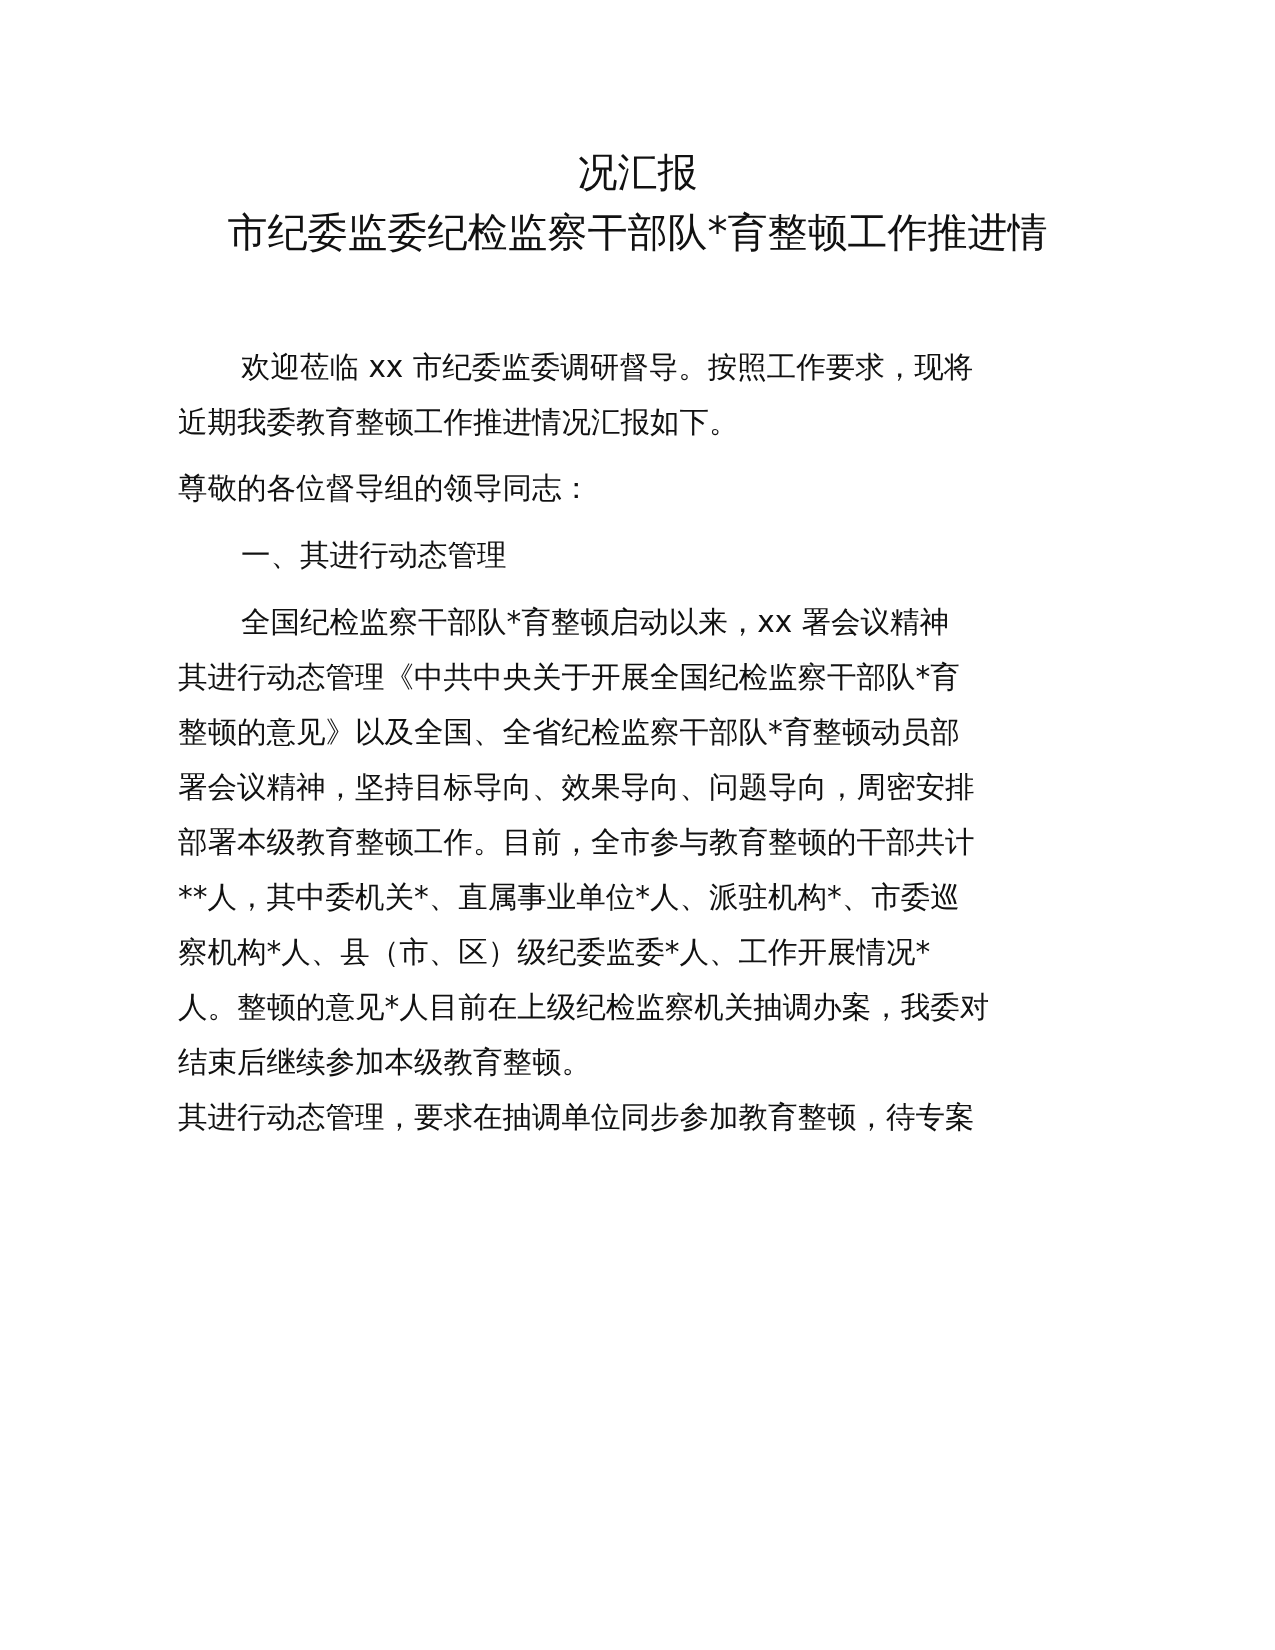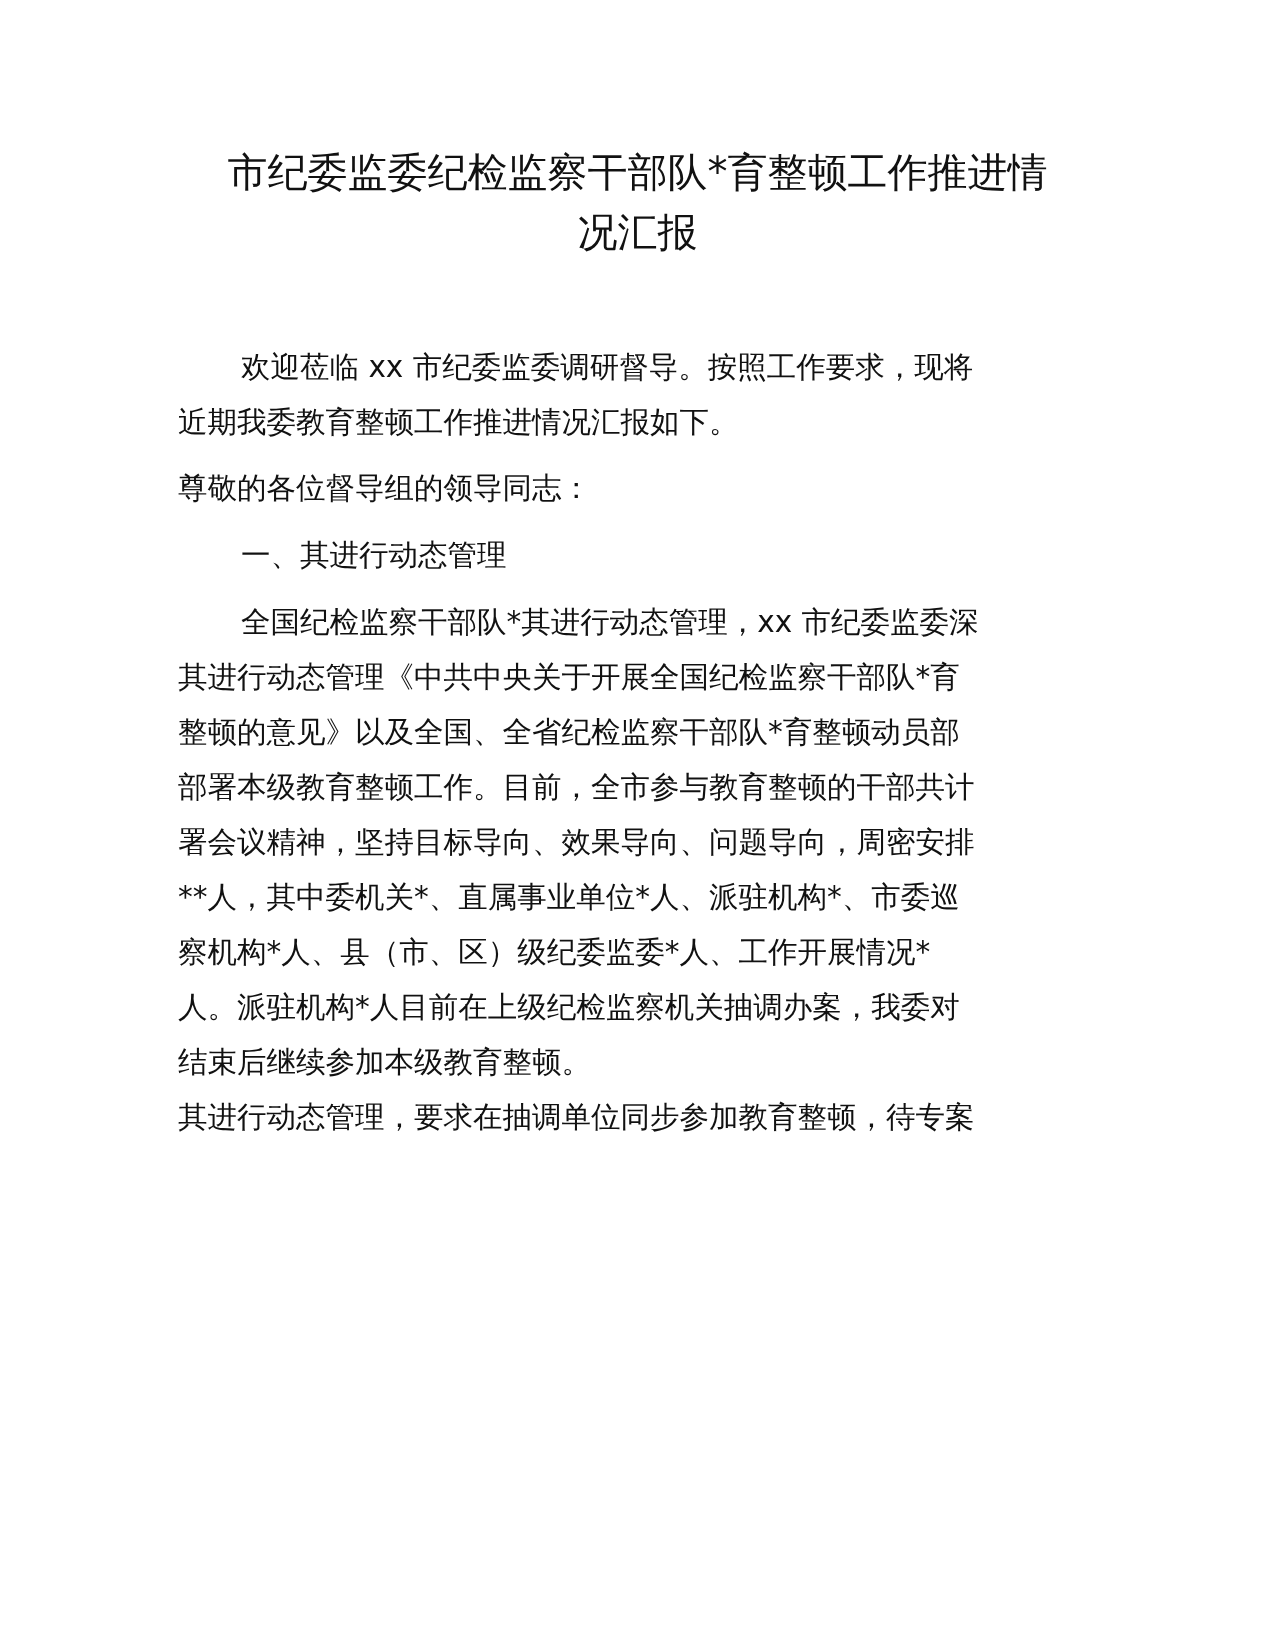--- a/index.html
+++ b/index.html
@@ -66,46 +66,46 @@
     .indent {
       padding-left: 63px;
     }
   </style>
 </head>
 <body>
 
 <div class="page">
 
   <h1 class="title">
+    <span class="tline">况汇报</span>
     <span class="tline">市纪委监委纪检监察干部队*育整顿工作推进情</span>
-    <span class="tline">况汇报</span>
   </h1>
 
   <div class="body-text">
 
     <p class="para p-welcome">
       <span class="line indent">欢迎莅临 xx 市纪委监委调研督导。按照工作要求，现将</span>
       <span class="line">近期我委教育整顿工作推进情况汇报如下。</span>
     </p>
 
     <p class="para greeting">
       <span class="line">尊敬的各位督导组的领导同志：</span>
     </p>
 
     <p class="para p-heading">
       <span class="line indent">一、其进行动态管理</span>
     </p>
 
     <p class="para">
-      <span class="line indent">全国纪检监察干部队*其进行动态管理，xx 市纪委监委深</span>
+      <span class="line indent">全国纪检监察干部队*育整顿启动以来，xx 署会议精神</span>
       <span class="line">其进行动态管理《中共中央关于开展全国纪检监察干部队*育</span>
       <span class="line">整顿的意见》以及全国、全省纪检监察干部队*育整顿动员部</span>
+      <span class="line">署会议精神，坚持目标导向、效果导向、问题导向，周密安排</span>
       <span class="line">部署本级教育整顿工作。目前，全市参与教育整顿的干部共计</span>
-      <span class="line">署会议精神，坚持目标导向、效果导向、问题导向，周密安排</span>
       <span class="line">**人，其中委机关*、直属事业单位*人、派驻机构*、市委巡</span>
       <span class="line">察机构*人、县（市、区）级纪委监委*人、工作开展情况*</span>
-      <span class="line">人。派驻机构*人目前在上级纪检监察机关抽调办案，我委对</span>
+      <span class="line">人。整顿的意见*人目前在上级纪检监察机关抽调办案，我委对</span>
       <span class="line">结束后继续参加本级教育整顿。</span>
       <span class="line">其进行动态管理，要求在抽调单位同步参加教育整顿，待专案</span>
     </p>
 
   </div>
 </div>
 
 </body></html>

